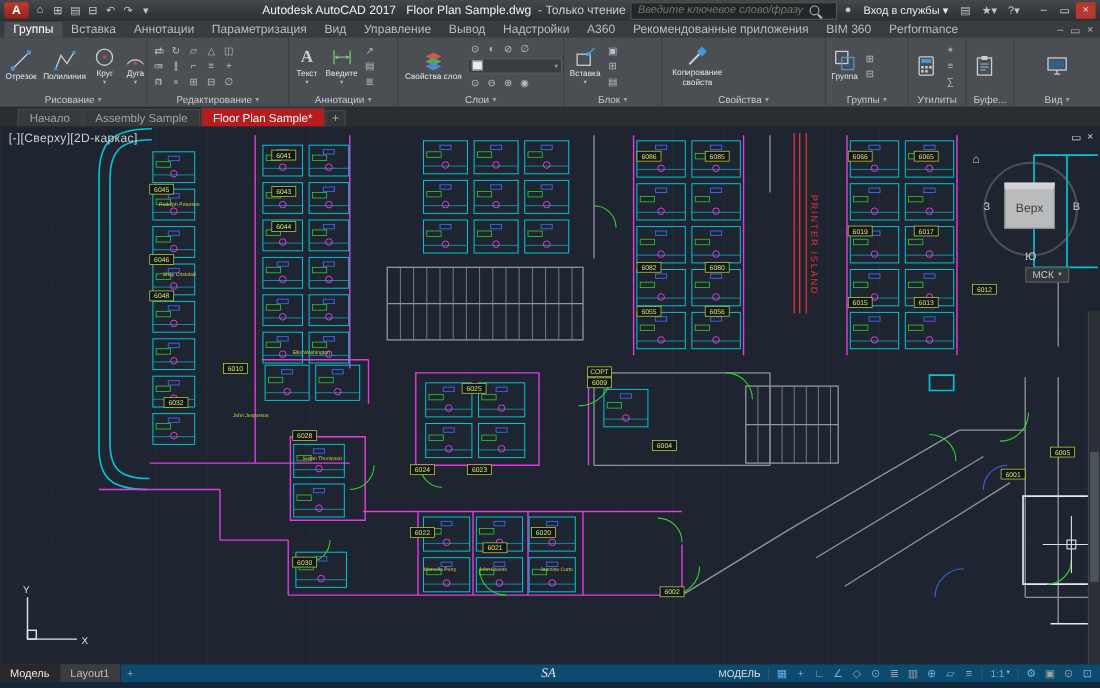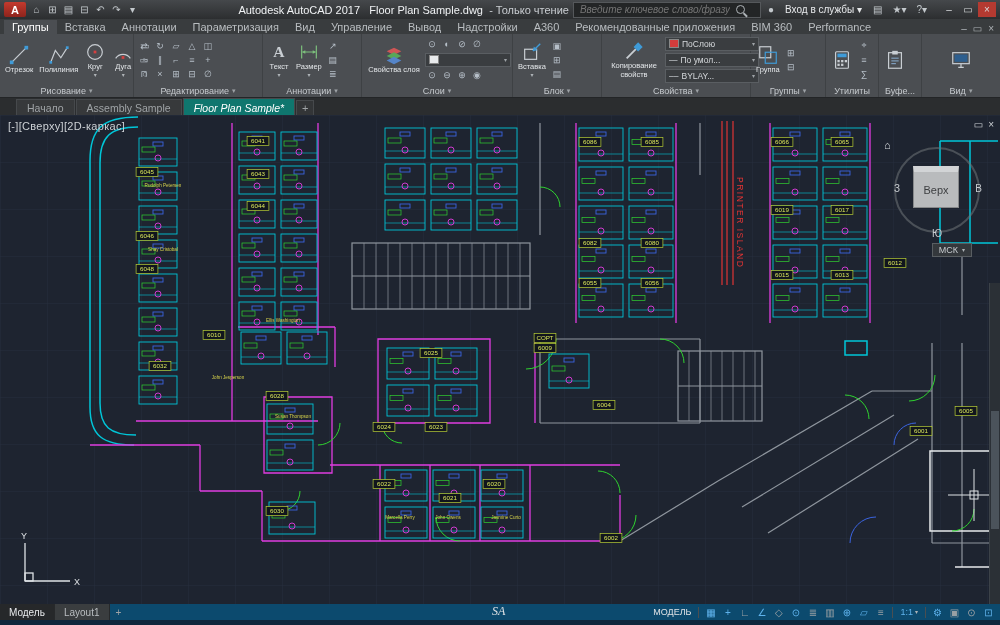--- a/index.html
+++ b/index.html
@@ -52,21 +52,21 @@
   .pstack{display:flex;flex-direction:column;gap:2px;}
   .pdrop{display:flex;align-items:center;gap:3px;background:#3a3d40;border:1px solid #5a5e62;
     width:86px;height:12px;font-size:8.5px;color:#d5d8db;padding:0 3px;}
   .pdrop .sw{width:8px;height:7px;background:#d23c3c;border:1px solid #888;flex:none;}
   .pdrop .dash{color:#cfd3d6;}
   .pdrop .dc{margin-left:auto;font-size:6px;color:#9da2a6;}
   
   .filetabs{height:18px;background:#2b2d2f;display:flex;align-items:flex-end;padding-left:16px;gap:1px;}
   .ftab{height:16px;padding:0 10px;font-size:10.5px;display:flex;align-items:center;gap:4px;
     background:#37393b;color:#9fa3a6;border:1px solid #46494c;border-bottom:none;}
-  .ftab.active{background:#0f766e;color:#ffffff;height:17px;font-style:italic;}
+  .ftab.active{background:#b91c1c;color:#ffffff;height:17px;}
   .fplus{width:16px;height:14px;display:flex;align-items:center;justify-content:center;
     color:#9fa3a6;font-size:11px;background:#333537;border:1px solid #46494c;}
   
   .canvas{position:absolute;top:115px;left:0;width:1000px;height:489px;background:#1e2430;}
   .vp-label{position:absolute;top:5px;left:8px;font-size:11px;color:#cdd1d5;letter-spacing:.3px;}
   .vp-winbtns{position:absolute;top:4px;right:6px;display:flex;gap:5px;color:#cdd1d5;font-size:10px;}
   .viewcube{position:absolute;top:26px;right:16px;width:96px;height:96px;}
   .vc-ring{position:absolute;left:6px;top:6px;width:82px;height:82px;border:2px solid #6f7478;
     border-radius:50%;opacity:.55;}
   .vc-face{position:absolute;left:25px;top:25px;width:46px;height:42px;background:#b9bbbd;
@@ -241,21 +241,21 @@
             </svg>
           <span class="lbl">Текст</span>
             <span class="caret">▾</span>
         </div>
         <div class="rbtn">
           <svg class="bi" viewBox="0 0 24 24">
               <path d="M4 5 V19 M20 5 V19 M6 12 H18" stroke="#7cbf7c" stroke-width="1.3" fill="none"></path>
               <path d="M4 12 l4 -2 v4 z" fill="#7cbf7c"></path>
               <path d="M20 12 l-4 -2 v4 z" fill="#7cbf7c"></path>
             </svg>
-          <span class="lbl">Размер</span>
+          <span class="lbl">Введите</span>
             <span class="caret">▾</span>
         </div>
         <div class="sgrid" style="grid-template-columns:repeat(1,14px)">
             <span class="sic">↗</span>
             <span class="sic">▤</span>
             <span class="sic">≣</span>
           </div>
       </div>
       <div class="plabel">
           <span>Аннотации</span>
@@ -322,37 +322,20 @@
     </div>
 
     <div class="panel" style="width:148px">
       <div class="pbody">
         <div class="rbtn">
           <svg class="bi" viewBox="0 0 24 24">
               <path d="M4 20 L14 10" stroke="#c9ced3" stroke-width="2" fill="none"></path>
               <rect x="13" y="4" width="7" height="7" fill="#3f9bd8" transform="rotate(45 16.5 7.5)"></rect>
             </svg>
           <span class="lbl2">Копирование свойств</span>
-        </div>
-        <div class="pstack">
-          <div class="pdrop">
-            <span class="sw"></span>
-            <span>ПоСлою</span>
-              <span class="dc">▾</span>
-          </div>
-          <div class="pdrop">
-            <span class="dash">—</span>
-            <span>По умол...</span>
-              <span class="dc">▾</span>
-          </div>
-          <div class="pdrop">
-            <span class="dash">––</span>
-            <span>BYLAY...</span>
-              <span class="dc">▾</span>
-          </div>
         </div>
       </div>
       <div class="plabel">
           <span>Свойства</span>
           <span class="pc">▾</span>
         </div>
     </div>
 
     <div class="panel" style="width:74px">
       <div class="pbody">

